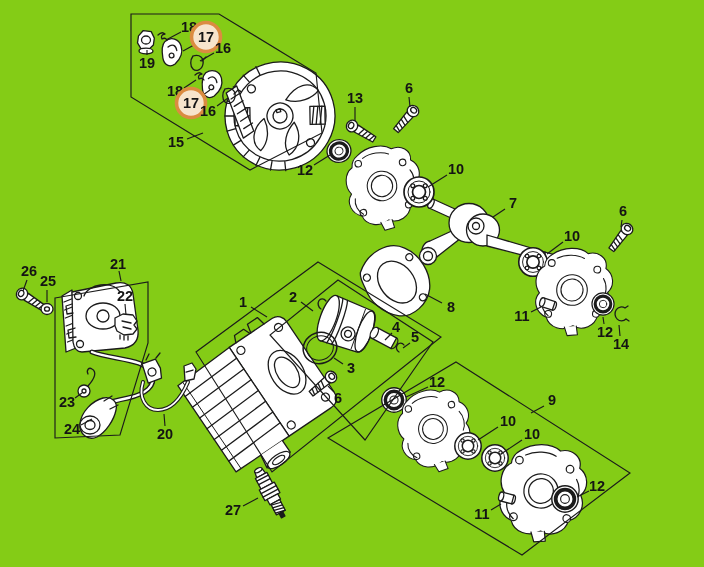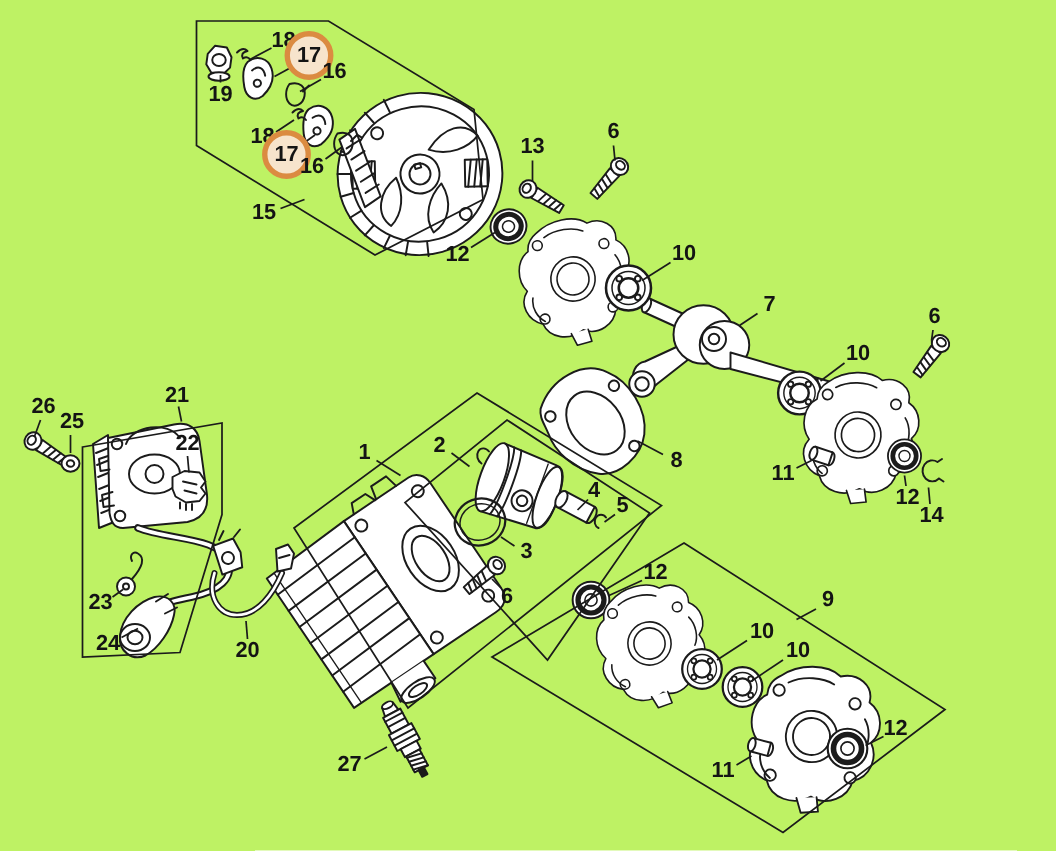--- a/index.html
+++ b/index.html
@@ -1,16 +1,16 @@
 <!DOCTYPE html>
 <html><head>
 <meta charset="utf-8">
 <style>
   html,body{margin:0;padding:0;background:#fff;}
-  .stage{position:relative;width:704px;height:567px;background:#bef264;overflow:hidden;}
+  .stage{position:relative;width:704px;height:567px;background:#84cc16;overflow:hidden;}
   svg{display:block;}
   svg .ln{stroke:#1b1b1b;fill:none;stroke-width:1.3;stroke-linecap:round;stroke-linejoin:round;}
   svg .w{fill:#ffffff;}
   svg .gbox{fill:none;stroke:#1b1b1b;stroke-width:1.15;}
   svg .leader{stroke:#1b1b1b;stroke-width:1.15;fill:none;}
   svg text.callout{font-family:"Liberation Sans",sans-serif;font-weight:bold;font-size:14.5px;fill:#141414;text-anchor:middle;}
 </style>
 </head>
 <body>
 

